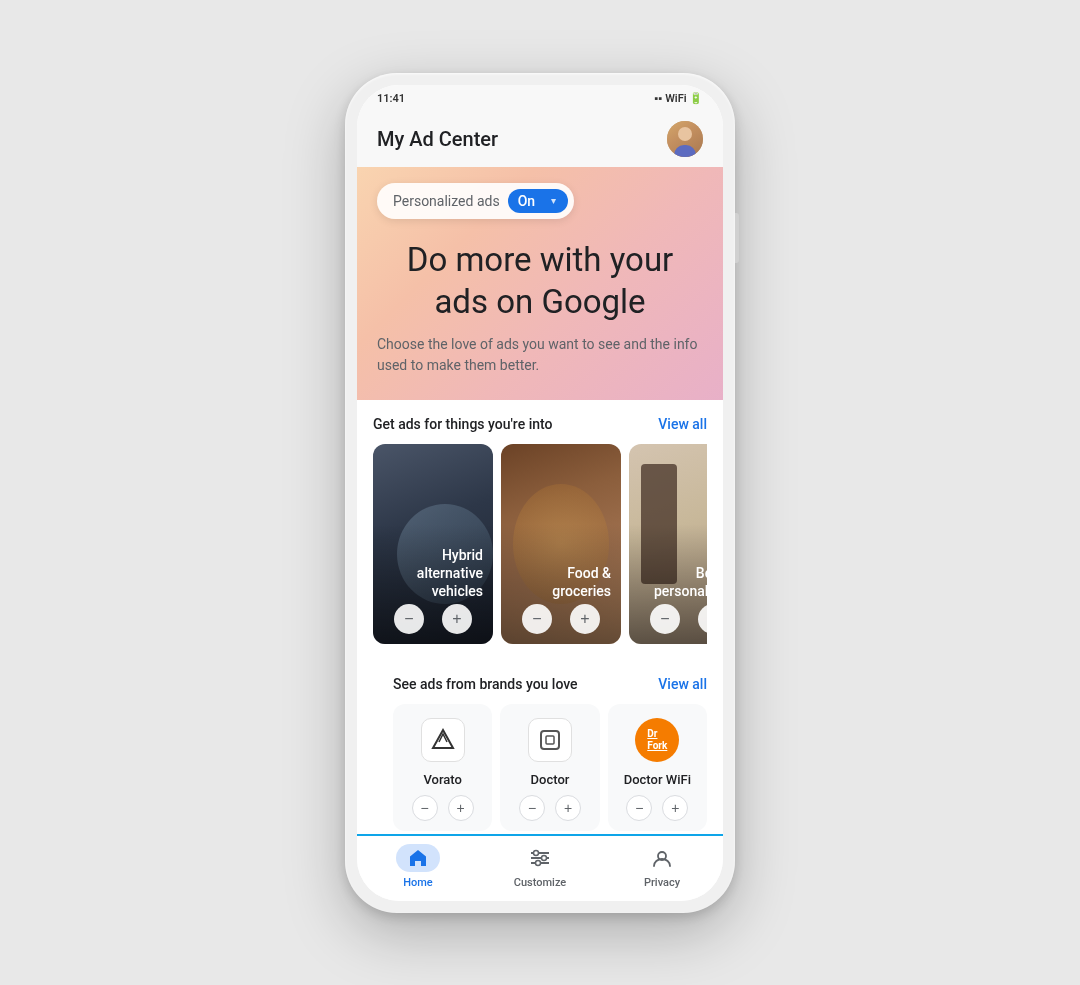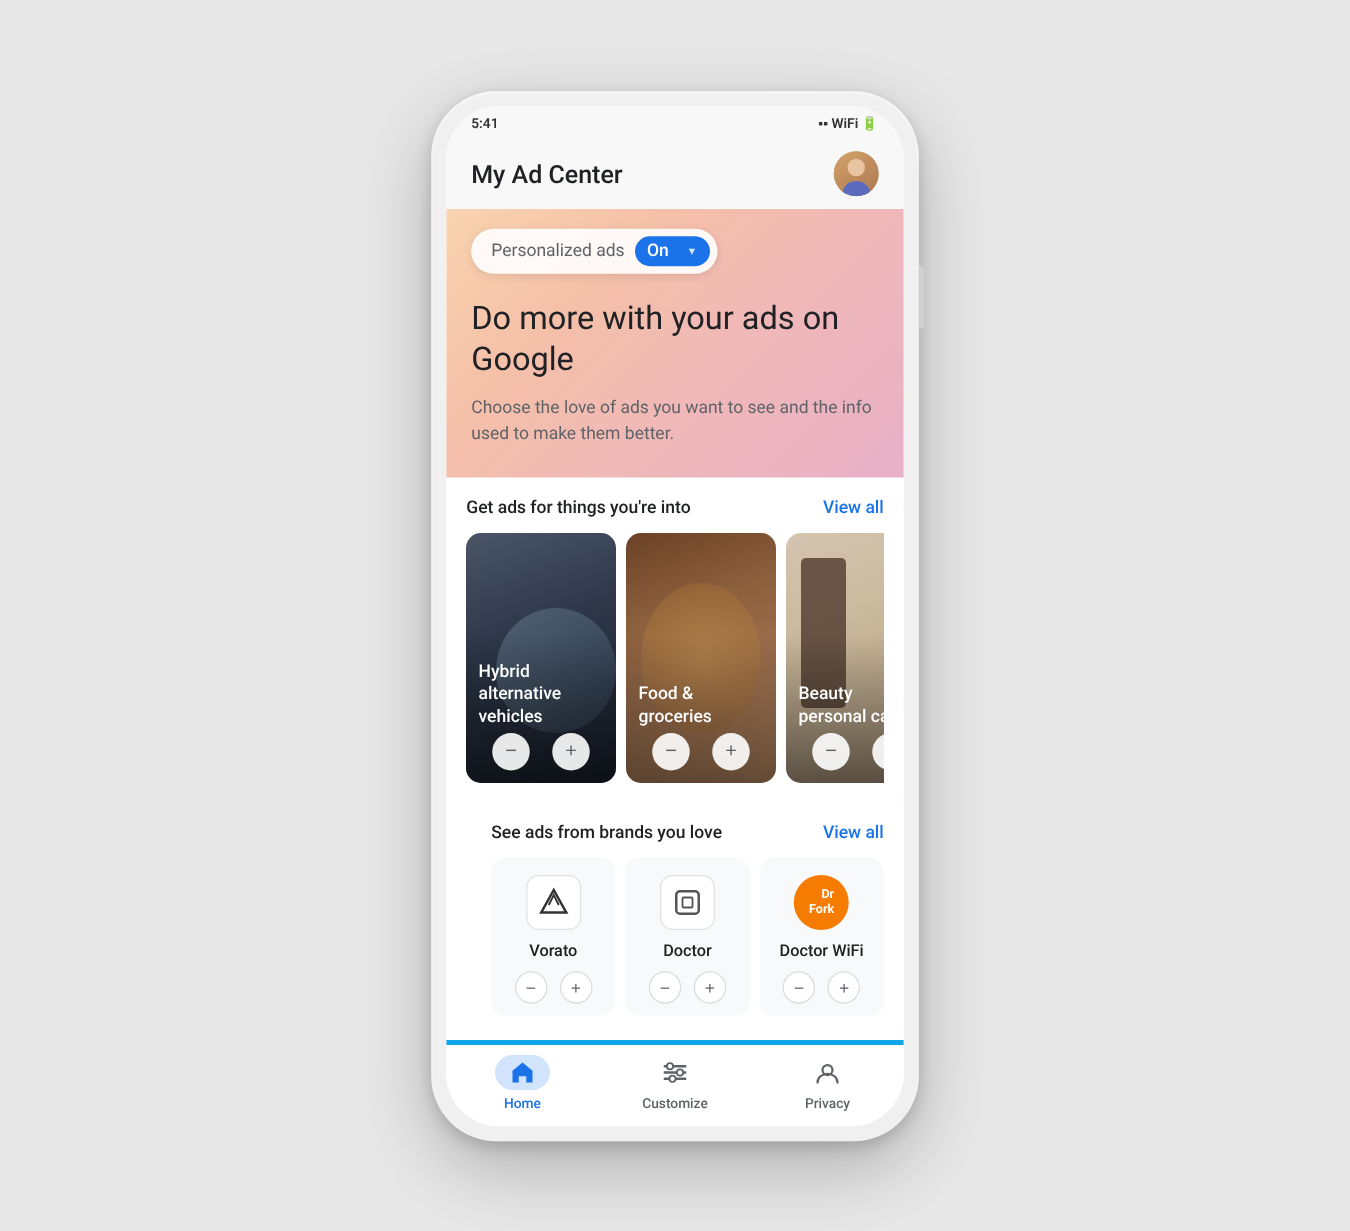--- a/index.html
+++ b/index.html
@@ -127,25 +127,26 @@
       font-weight: 500;
       display: flex;
       align-items: center;
       gap: 16px;
     }
     .on-badge-chevron {
       font-size: 10px;
       color: rgba(255,255,255,0.8);
     }
     .hero-title {
-      font-size: 26px;
+      font-size: 33px;
       font-weight: 400;
       color: #202124;
       line-height: 1.3;
       margin-bottom: 10px;
+      text-align: center;
     }
     .hero-subtitle {
       font-size: 14px;
       color: #5f6368;
       line-height: 1.5;
     }
     
     .section {
       padding: 16px 16px 8px;
       background: #fff;
@@ -226,21 +227,21 @@
     }
     .card-overlay {
       position: absolute;
       bottom: 0; left: 0; right: 0;
       background: linear-gradient(transparent, rgba(0,0,0,0.5));
       height: 60%;
     }
     .card-label {
       position: absolute;
       bottom: 44px; left: 0; right: 0;
-      text-align: left;
+      text-align: right;
       color: #fff;
       font-size: 14px;
       font-weight: 500;
       padding: 0 10px;
       line-height: 1.3;
     }
     .card-actions {
       position: absolute;
       bottom: 10px; left: 0; right: 0;
       display: flex;
@@ -317,21 +318,21 @@
       border: 1px solid #dadce0;
       display: flex; align-items: center; justify-content: center;
       cursor: pointer;
       font-size: 14px;
       color: #5f6368;
       line-height: 1;
     }
     
     .bottom-nav {
       background: #fff;
-      border-top: 4px solid #0ea5e9;
+      border-top: 2px solid #0ea5e9;
       display: flex;
       align-items: center;
       justify-content: space-around;
       padding: 8px 0 12px;
       flex-shrink: 0;
     }
     .nav-item {
       display: flex;
       flex-direction: column;
       align-items: center;
@@ -363,33 +364,34 @@
       width: 4px;
       height: 50px;
       background: #d0d0d0;
       border-radius: 0 3px 3px 0;
     }
     
     .df-text {
       color: white;
       font-size: 10px;
       font-weight: 700;
-      text-align: right;
+      text-align: left;
       line-height: 1.2;
+      text-decoration: underline;
     }
   </style>
 </head>
 <body>
 
 <div class="phone-outer">
   <div class="phone-side-btn-right"></div>
   <div class="phone-inner">
 
     <div class="status-bar">
-      <span>5:41</span>
+      <span>11:41</span>
       <span>▪▪ WiFi 🔋</span>
     </div>
 
     <div class="header">
       <span class="header-title">My Ad Center</span>
       <div class="avatar">
         <div class="avatar-img"></div>
       </div>
     </div>
 

